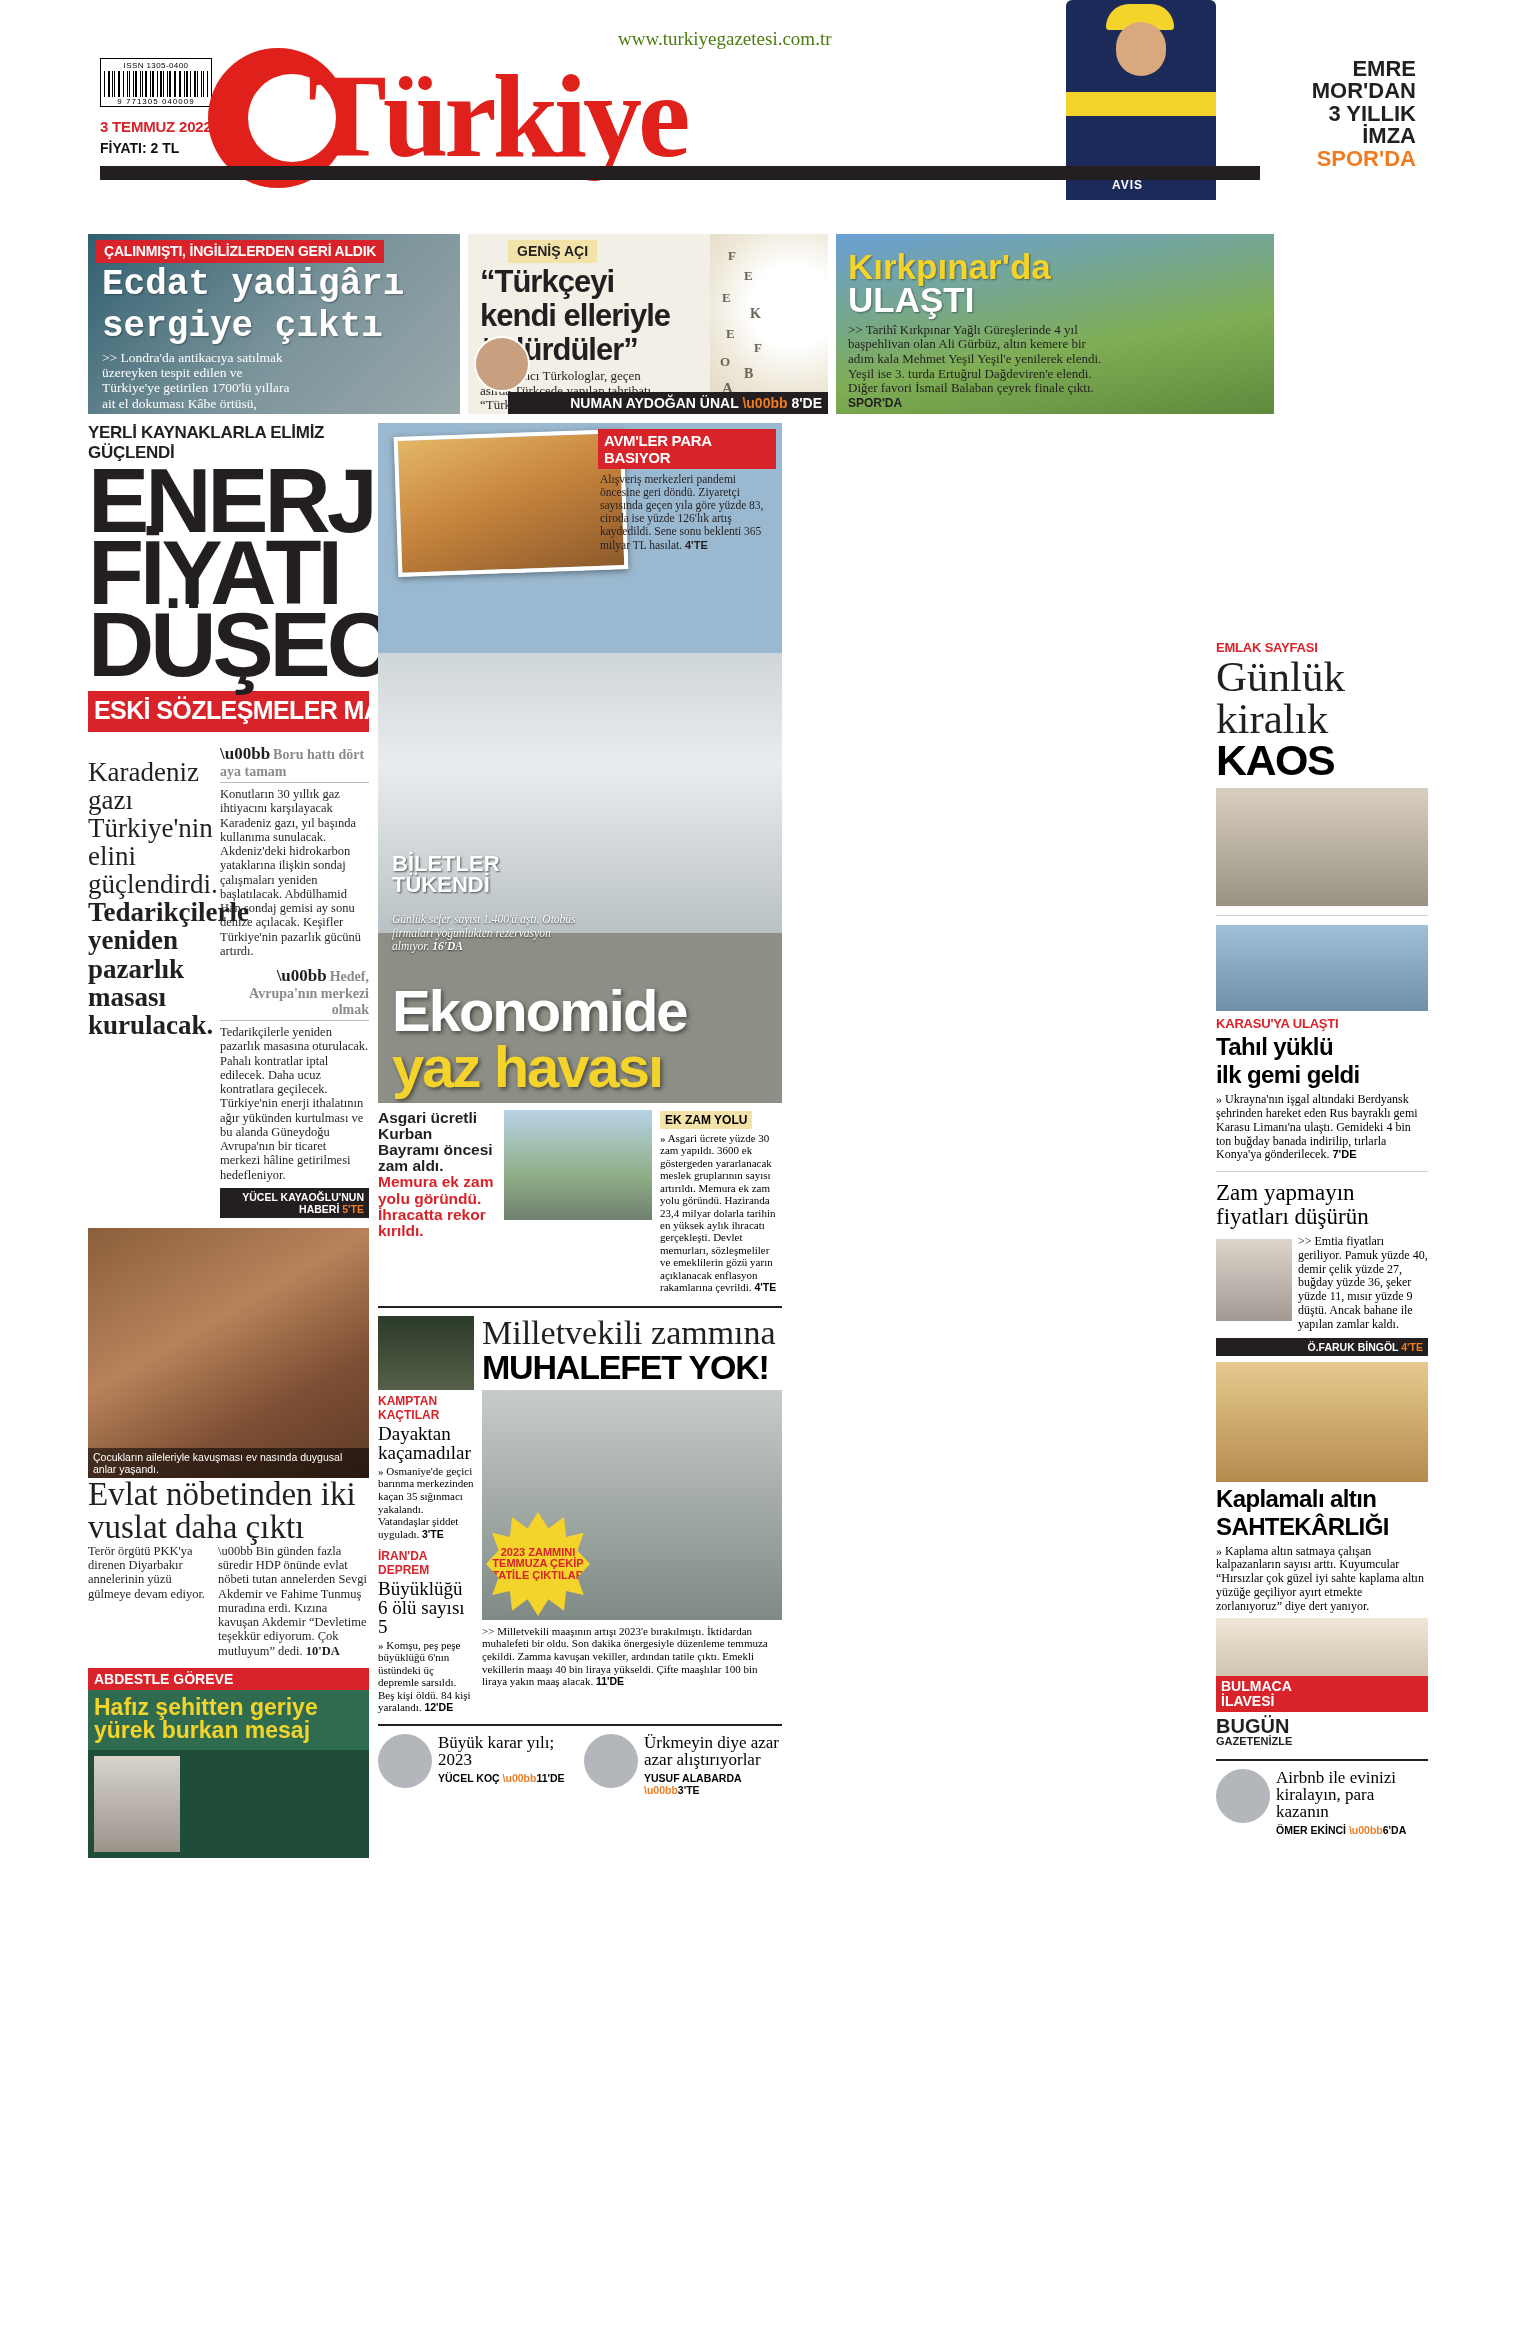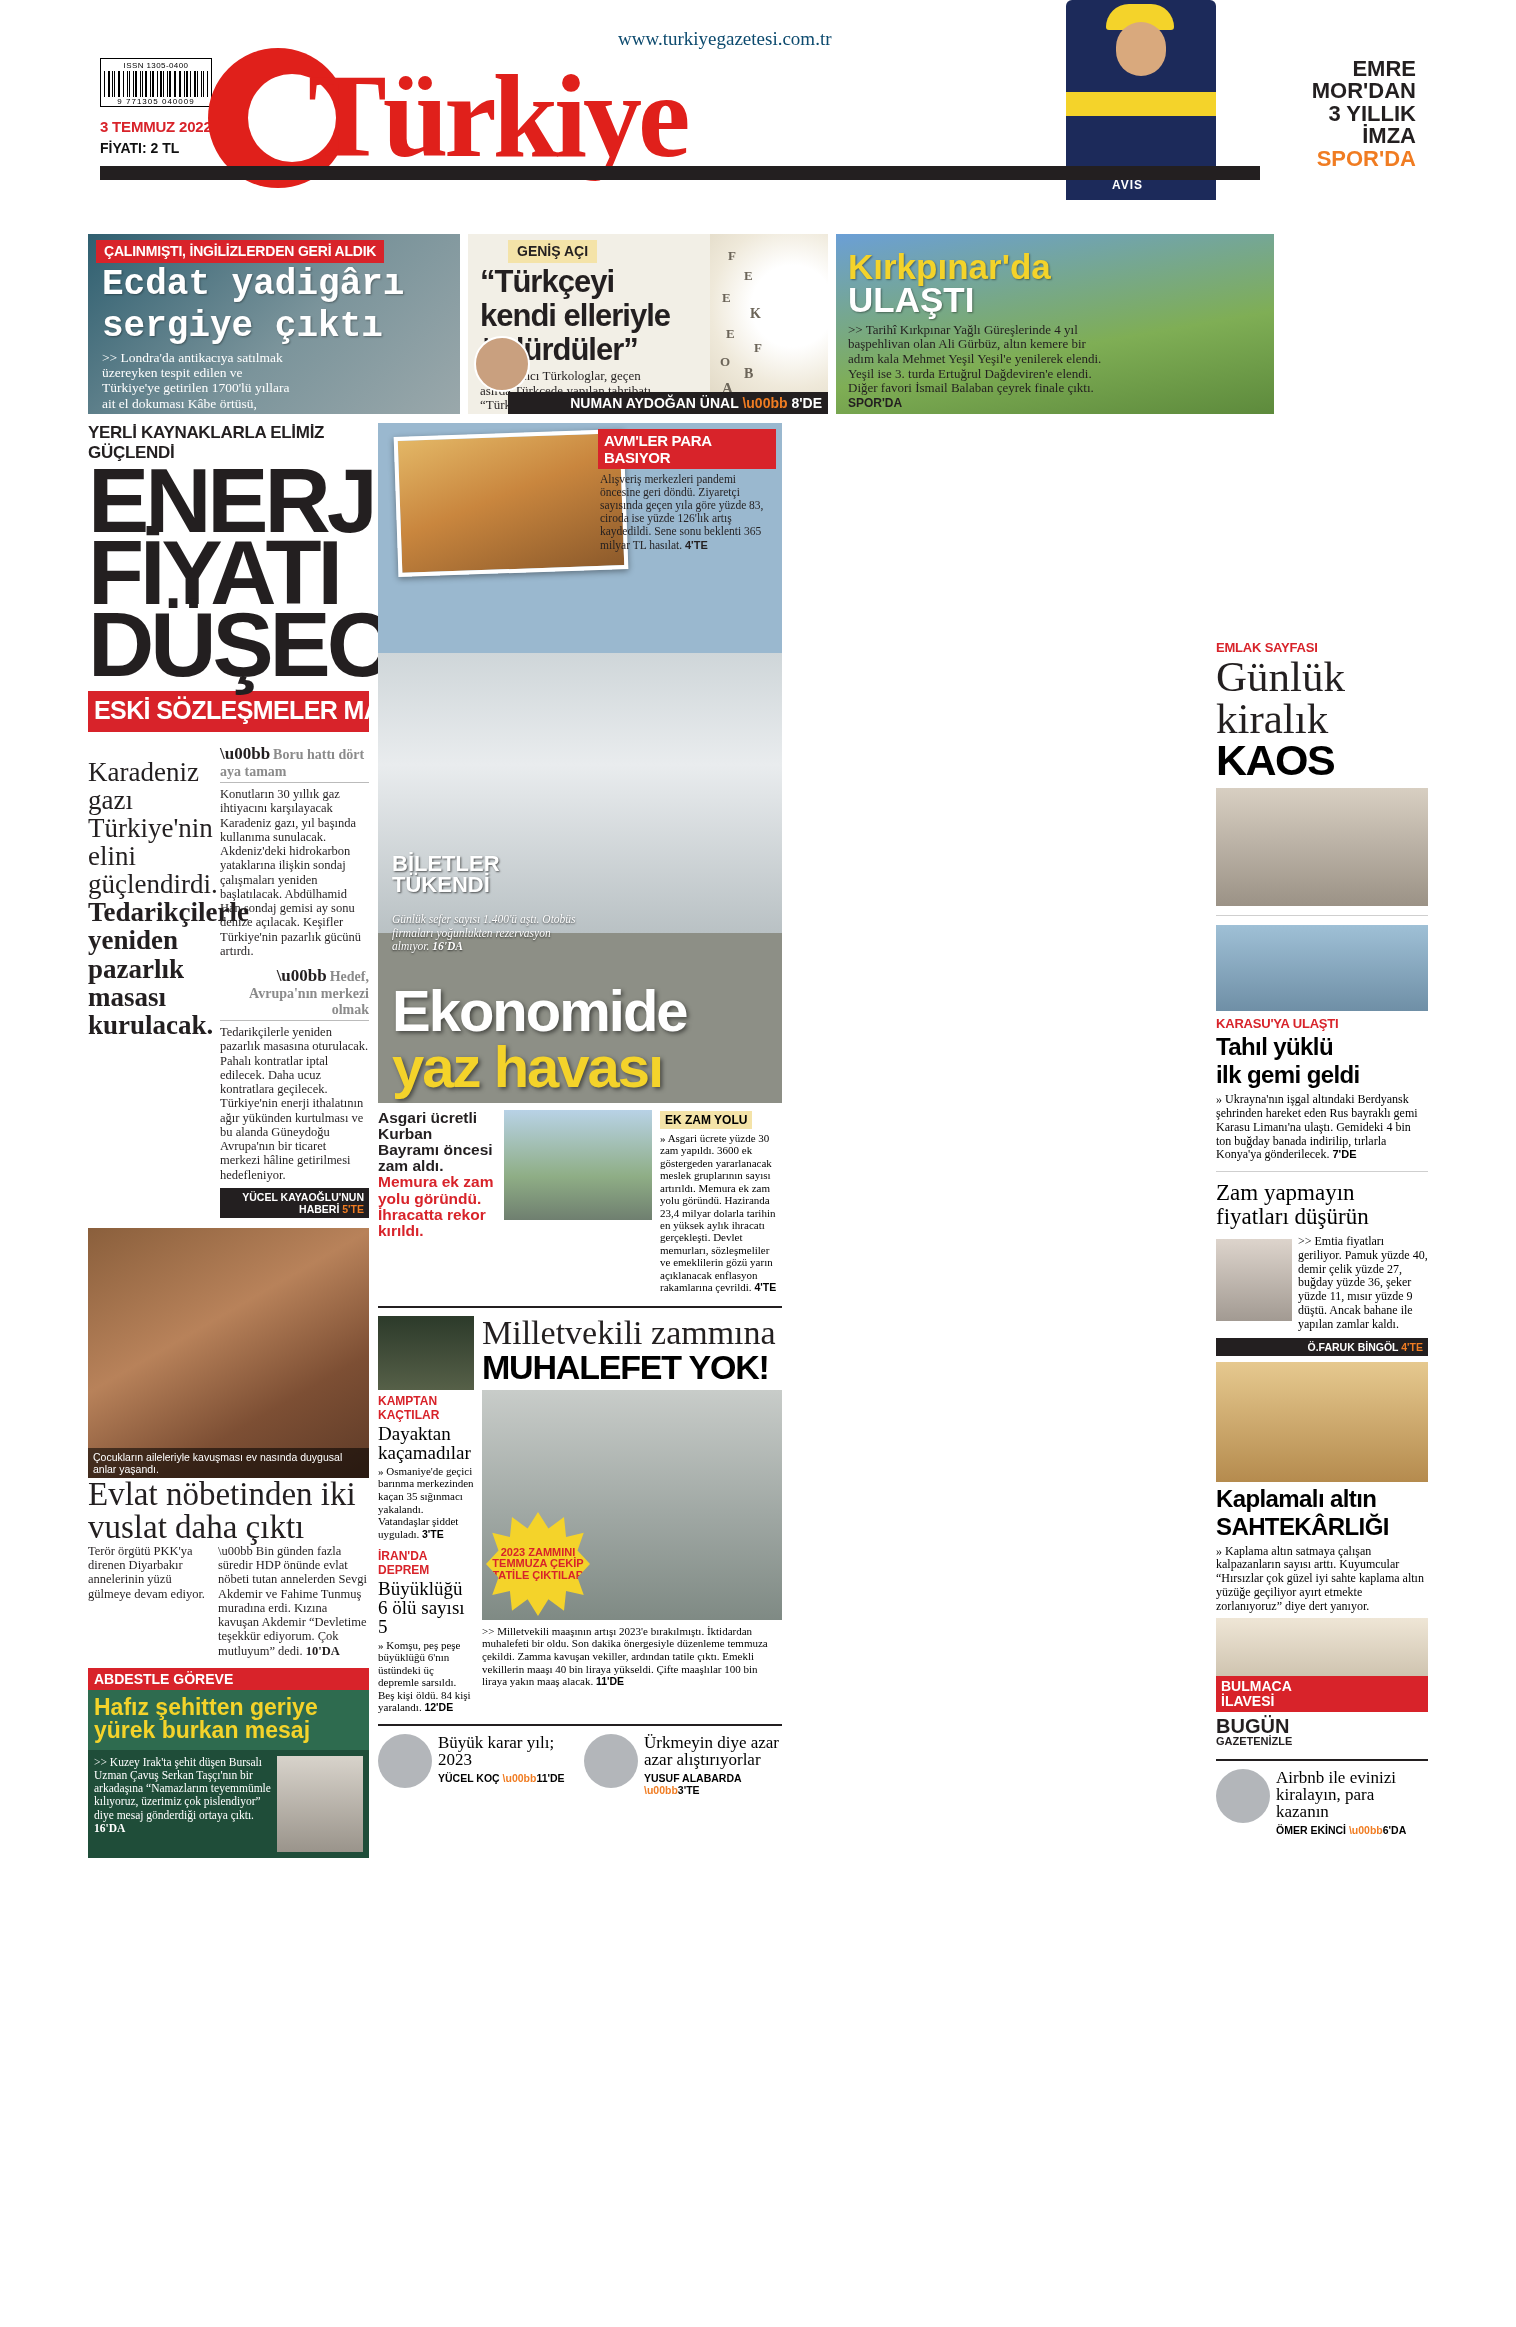--- a/index.html
+++ b/index.html
@@ -9,21 +9,21 @@
     font-family:"Liberation Serif", serif;
     overflow:hidden;
     position:relative;
   }
   .page { width:1516px; height:2327px; position:relative; padding:0 88px; }
 
   
   .masthead { position:relative; height:230px; }
   .site-url {
     position:absolute; left:530px; top:28px;
-    font-family:"Liberation Serif", serif; font-size:19px; color:#0c4a6e;
+    font-family:"Liberation Serif", serif; font-size:19px; color:#4d7c0f;
   }
   .logo-wrap { position:absolute; left:120px; top:40px; width:620px; height:150px; }
   .flag-disc {
     position:absolute; left:0; top:8px; width:140px; height:140px;
     border-radius:50%; background:#e0201b;
   }
   .flag-disc:after {
     content:""; position:absolute; left:40px; top:26px; width:88px; height:88px;
     border-radius:50%; background:#fff;
   }
@@ -460,21 +460,20 @@
         <div class="sm-body" style="width:120px;">Terör örgütü PKK'ya direnen Diyarbakır annelerinin yüzü gülmeye devam ediyor.</div>
         <div class="sm-body" style="flex:1;"><span>\u00bb</span> <span>Bin günden fazla süredir HDP önünde evlat nöbeti tutan annelerden Sevgi Akdemir ve Fahime Tunmuş muradına erdi. Kızına kavuşan Akdemir “Devletime teşekkür ediyorum. Çok mutluyum” dedi.</span> <b>10'DA</b></div>
       </div>
 
       <div class="abdest-band">ABDESTLE GÖREVE</div>
       <div class="abdest-hl">
         <div>Hafız şehitten geriye</div>
         <div>yürek burkan mesaj</div>
       </div>
       <div class="abdest-body">
-        <div class="txt"><span>&gt;&gt; Kuzey Irak'ta şehit düşen Bursalı Uzman Çavuş Serkan Taşçı'nın bir arkadaşına “Namazlarım teyemmümle kılıyoruz, üzerimiz çok pislendiyor” diye mesaj gönderdiği ortaya çıktı.</span> <b>16'DA</b></div>
         <div class="ph"></div>
       </div>
     </div>
 
     <div class="col-mid">
       <div class="mid-photo">
         <div class="buses"></div>
         <div class="mall-inset"></div>
 
         <div class="avm-box">

